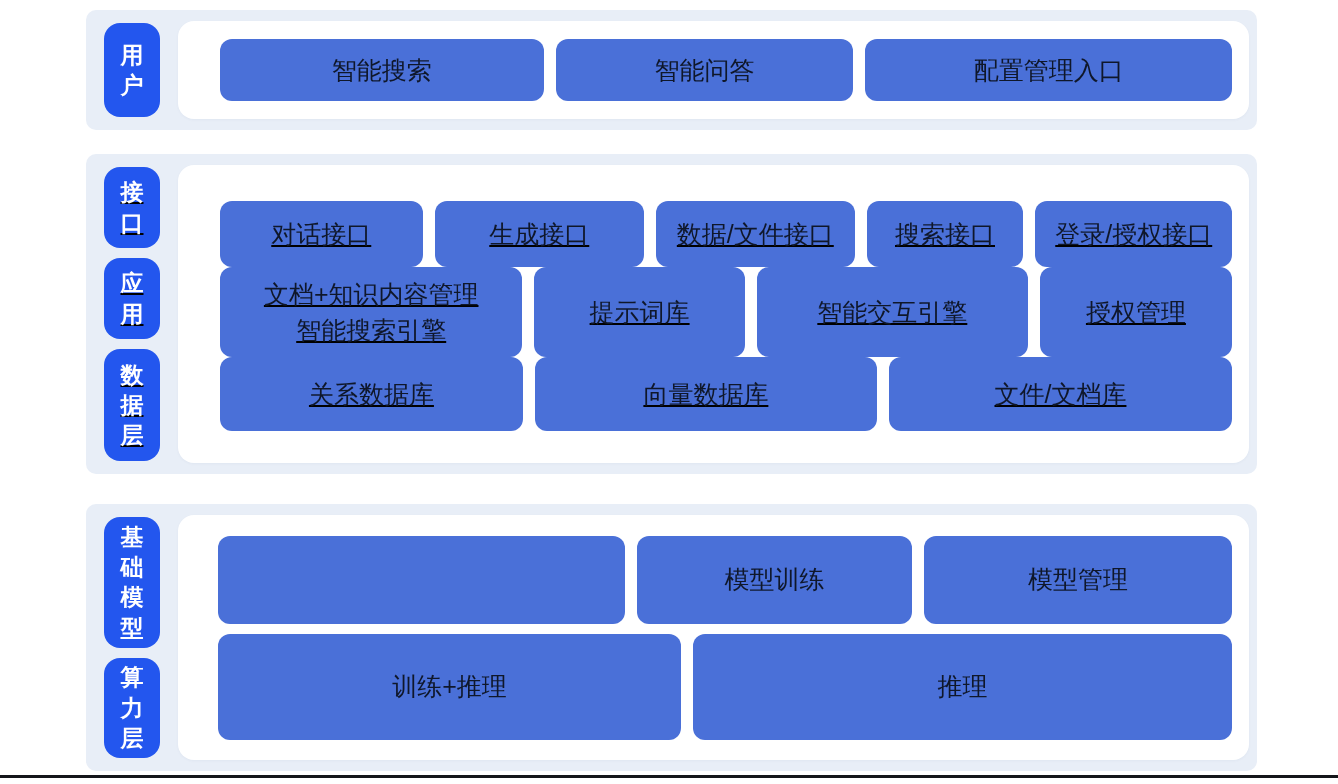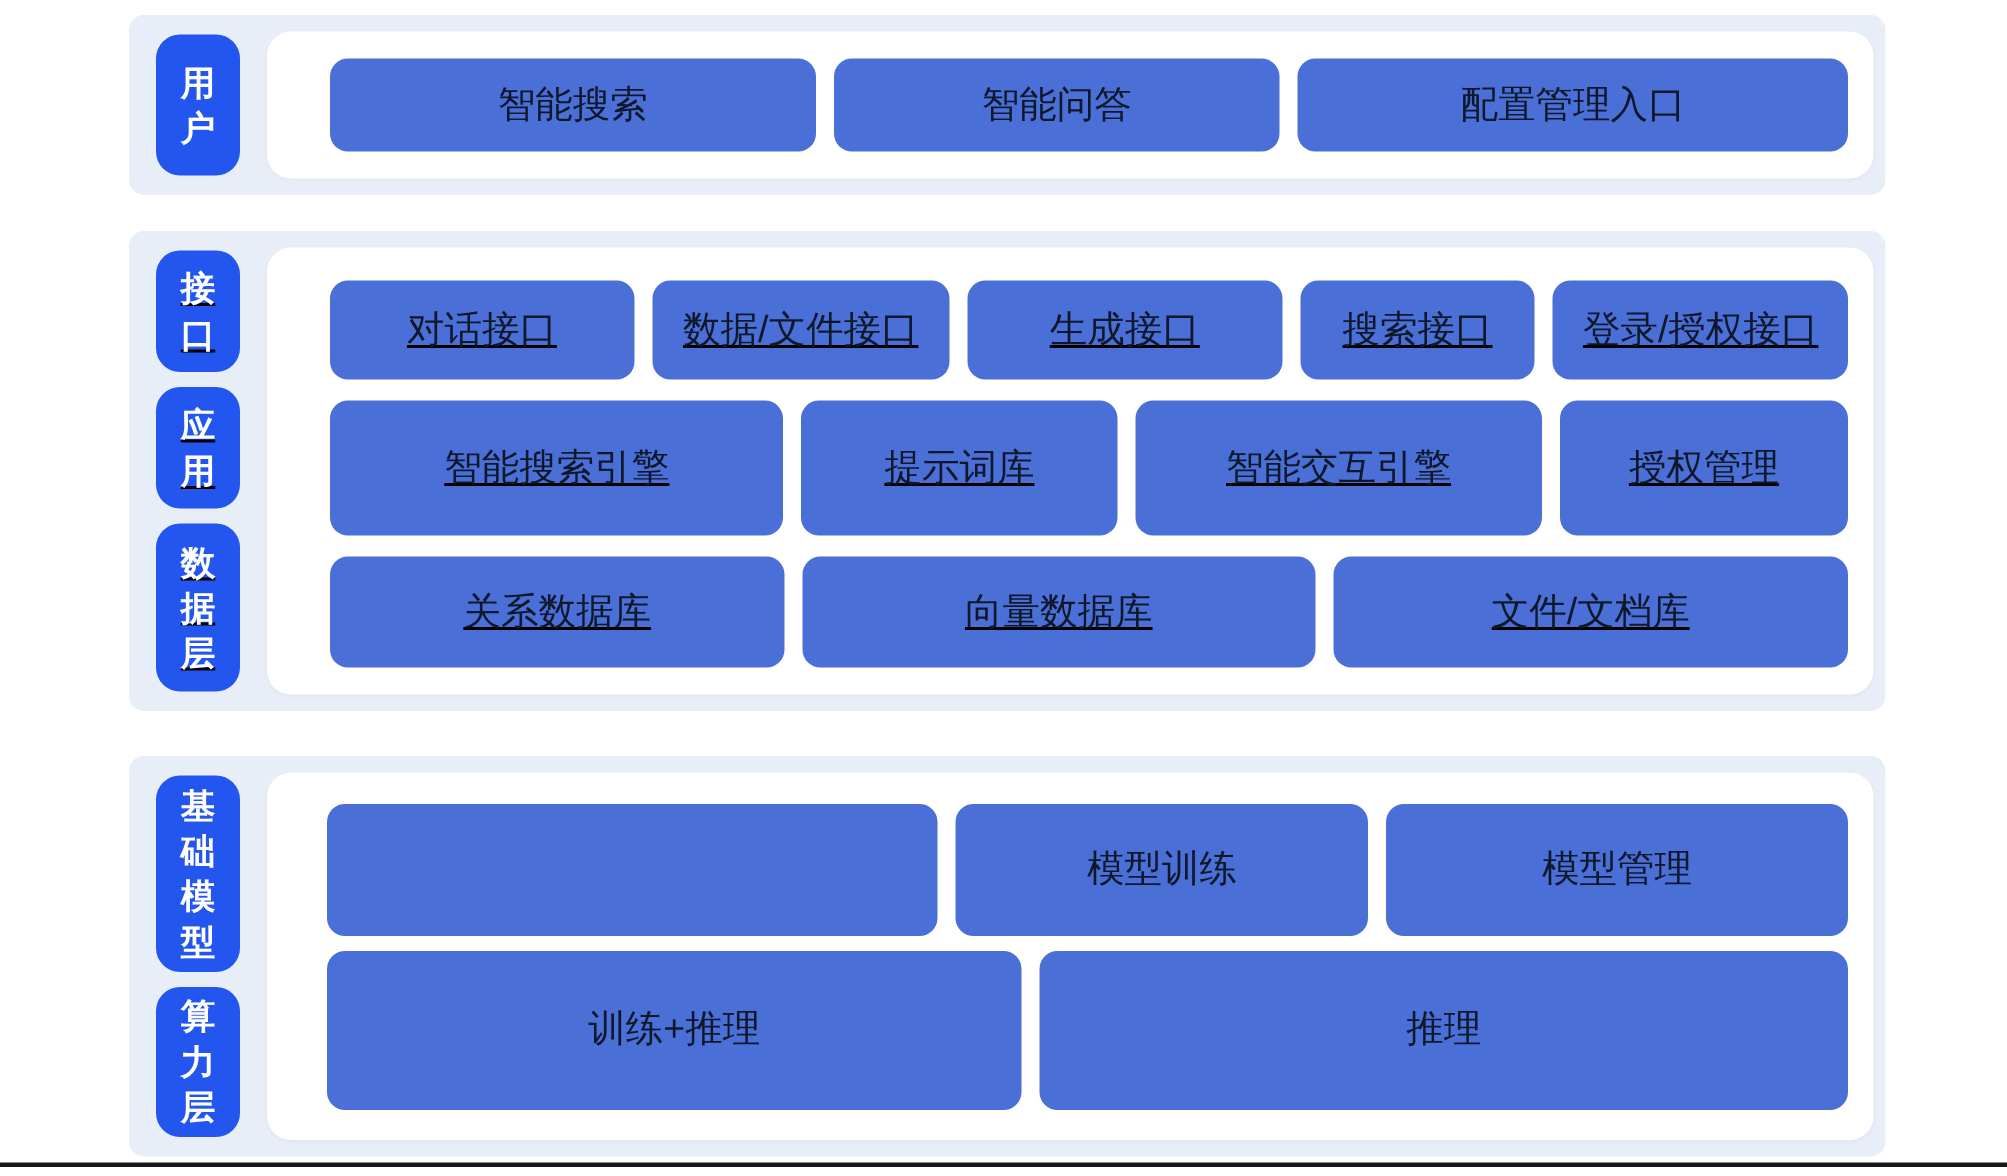--- a/index.html
+++ b/index.html
@@ -61,21 +61,21 @@
     flex: 1 1 auto;
     background: #ffffff;
     border-radius: 16px;
     box-sizing: border-box;
     display: flex;
     flex-direction: column;
     justify-content: center;
     box-shadow: 0 1px 3px rgba(30,50,90,0.04);
   }
   .panel-1 { padding: 18px 17px 18px 42px; }
-  .panel-2 { padding: 20px 17px 16px 42px; gap: 14px; }
+  .panel-2 { padding: 20px 17px 16px 42px; }
   .panel-3 { padding: 20px 17px 20px 40px; gap: 10px; }
   .row { display: flex; gap: 12px; }
   .row-h62  { height: 62px; }
   .row-h66  { height: 66px; }
   .row-h90  { height: 90px; }
   .row-h74  { height: 74px; }
   .row-h88  { height: 88px; }
   .row-h106 { height: 106px; }
   .block {
     background: #4a70d8;
@@ -125,27 +125,28 @@
       <div class="layer-label">
         <span class="vtext">应用</span>
       </div>
       <div class="layer-label">
         <span class="vtext">数据层</span>
       </div>
     </div>
     <div class="panel panel-2">
       <div class="row row-h66">
         <div class="block" style="flex:204">对话接口</div>
+        <div class="block" style="flex:211">生成接口</div>
         <div class="block" style="flex:200">数据/文件接口</div>
-        <div class="block" style="flex:211">生成接口</div>
         <div class="block" style="flex:158">搜索接口</div>
         <div class="block" style="flex:198">登录/授权接口</div>
       </div>
       <div class="row row-h90">
         <div class="block" style="flex:299">
+          <div>文档+知识内容管理</div>
           <div>智能搜索引擎</div>
         </div>
         <div class="block" style="flex:208">提示词库</div>
         <div class="block" style="flex:268">智能交互引擎</div>
         <div class="block" style="flex:190">授权管理</div>
       </div>
       <div class="row row-h74">
         <div class="block" style="flex:301">关系数据库</div>
         <div class="block" style="flex:340">向量数据库</div>
         <div class="block" style="flex:341">文件/文档库</div>

